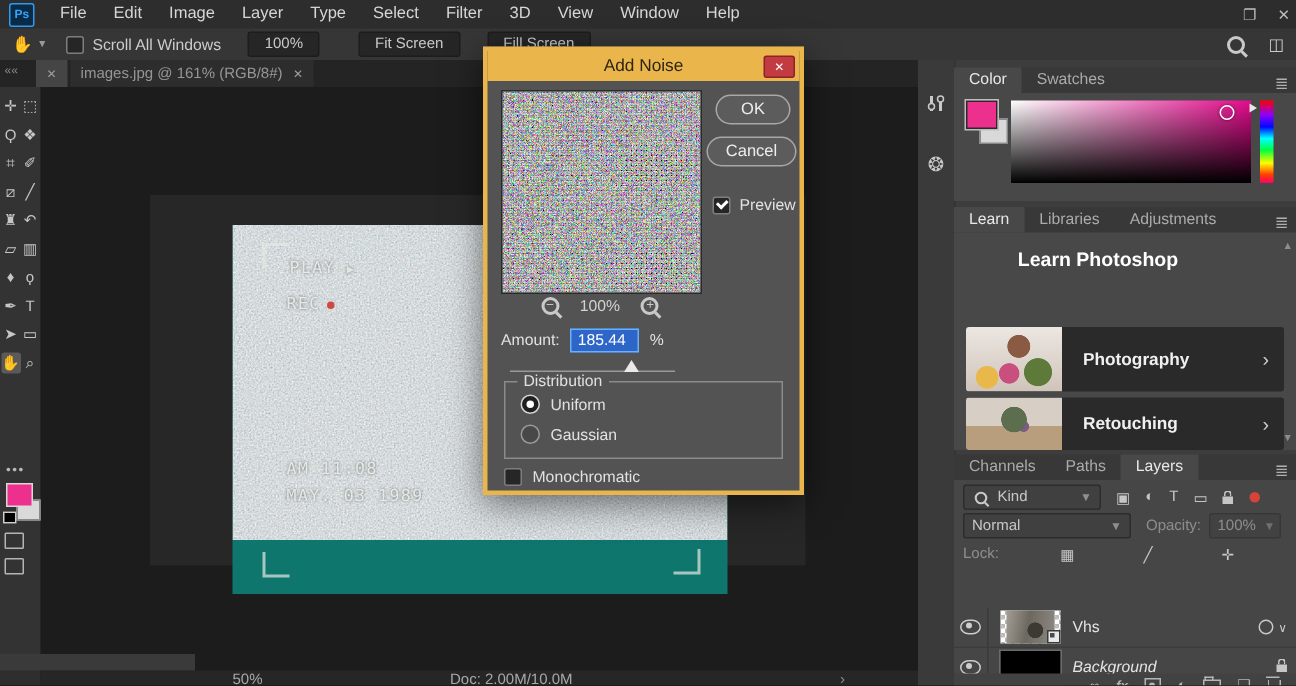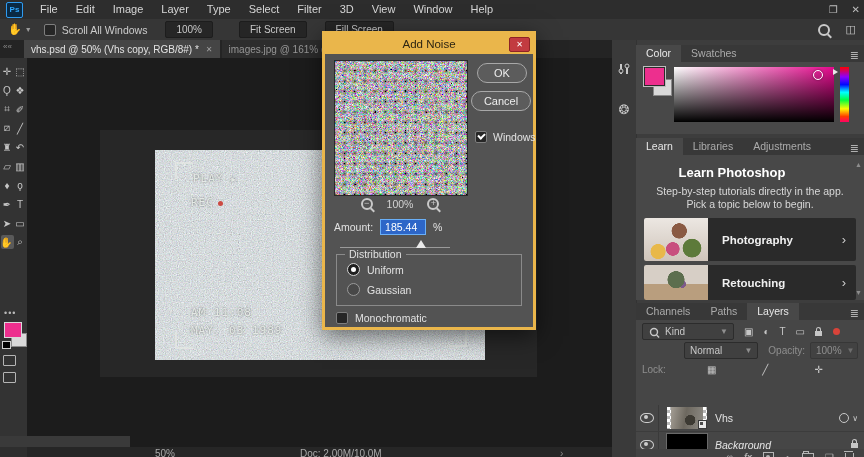--- a/index.html
+++ b/index.html
@@ -40,21 +40,21 @@
   .tool.sel{background:#5a5a5a;border-radius:2px;color:#fff;}
   #tooldots{position:absolute;left:4px;top:250px;color:#b9b9b9;font-size:9px;letter-spacing:1px;}
   #fgswatch{position:absolute;left:4px;top:264px;width:16px;height:14px;border:1px solid #d9d9d9;z-index:2;}
   #bgswatch{position:absolute;left:11px;top:275px;width:14px;height:12px;border:1px solid #8a8a8a;background:#d9d9d9;z-index:1;}
   #miniswatch{position:absolute;left:2px;top:283px;width:7px;height:6px;background:#000;border:1px solid #cfcfcf;}
   .tb-bottom{position:absolute;width:11px;height:9px;border:1px solid #b5b5b5;border-radius:1px;}
 
   
   #canvasarea{position:absolute;left:27px;top:58px;width:585px;height:399px;background:#1c1c1c;overflow:hidden;}
   #board{position:absolute;left:73px;top:72px;width:437px;height:247px;background:#272727;}
-  #vhs{position:absolute;left:128px;top:92px;width:330px;height:210px;background:#0f766e;overflow:hidden;}
+  #vhs{position:absolute;left:128px;top:92px;width:330px;height:246px;background:#0f766e;overflow:hidden;}
   #vhs svg{position:absolute;left:0;top:0;}
   .vhstext{position:absolute;font-family:"DejaVu Sans Mono",monospace;font-size:11px;letter-spacing:1px;
            color:rgba(238,242,238,.88);text-shadow:0 0 2px rgba(40,40,40,.6);}
   .bracket{position:absolute;width:16px;height:15px;}
   .bl-tl{border-left:2px solid rgba(230,232,228,.7);border-top:2px solid rgba(230,232,228,.7);}
   .bl-bl{border-left:2px solid rgba(230,232,228,.7);border-bottom:2px solid rgba(230,232,228,.7);}
   .bl-br{border-right:2px solid rgba(230,232,228,.7);border-bottom:2px solid rgba(230,232,228,.7);}
   .recdot{display:inline-block;width:5px;height:5px;border-radius:50%;background:#cc4a42;margin-left:4px;}
   #statusbar{position:absolute;left:0;top:389px;width:585px;height:10px;background:#262626;font-size:10px;color:#a9a9a9;}
   #grayblock{position:absolute;left:0px;top:436px;width:130px;height:11px;background:#3a3a3a;z-index:3;}
@@ -180,21 +180,20 @@
     <span class="opt-btn">100%</span>
     <span class="opt-btn" style="margin-left:18px;">Fit Screen</span>
     <span class="opt-btn" style="margin-left:10px;">Fill Screen</span>
     <span style="position:absolute;right:34px;" class="mag"></span>
     <span style="position:absolute;right:8px;font-size:11px;color:#c9c9c9;">◫</span>
   </div>
 
   <div id="tabstrip">
     <span style="position:absolute;left:3px;top:2px;font-size:8px;color:#8a8a8a;">««</span>
     <div class="doctab" id="tab1">
-      <span>vhs.psd @ 50% (Vhs copy, RGB/8#) *</span>
       <span class="x">✕</span>
     </div>
     <div class="doctab" id="tab2">
       <span>images.jpg @ 161% (RGB/8#)</span>
       <span class="x">✕</span>
     </div>
   </div>
 
   <div id="toolbar">
     <div id="toolgrid">
@@ -261,21 +260,21 @@
     <div id="dlg-body">
       <div id="dlg-preview">
         <svg width="132" height="134">
             <rect width="132" height="134" filter="url(#fColor)"></rect>
           </svg>
       </div>
       <div class="dlgbtn" style="left:152px;top:9px;width:48px;">OK</div>
       <div class="dlgbtn" style="left:146px;top:37px;width:58px;">Cancel</div>
       <div class="row" style="position:absolute;left:150px;top:77px;gap:6px;">
         <span class="cbx checked"></span>
-        <span>Windows</span>
+        <span>Preview</span>
       </div>
       <div id="dlg-zoomrow">
         <span class="mag">
             <span class="sign">−</span>
           </span>
         <span>100%</span>
         <span class="mag">
             <span class="sign">+</span>
           </span>
       </div>
@@ -334,21 +333,20 @@
     </div>
 
     <div class="panel-tabs" style="left:24px;top:98px;">
       <span class="ptab active">Learn</span>
       <span class="ptab">Libraries</span>
       <span class="ptab">Adjustments</span>
       <span class="pmenu">≣</span>
     </div>
     <div class="panel-body" style="left:24px;top:115px;height:145px;">
       <div style="position:absolute;left:0;top:10px;width:192px;text-align:center;color:#ffffff;font-size:13px;font-weight:bold;">Learn Photoshop</div>
-      <div style="position:absolute;left:14px;top:30px;width:200px;text-align:center;color:#d8d8d8;font-size:10.5px;line-height:13px;">Step-by-step tutorials directly in the app. Pick a topic below to begin.</div>
       <div class="learncard" style="top:63px;height:43px;">
         <div class="cardthumb" style="background:radial-gradient(circle at 55% 30%,#8a5a43 0 16%,transparent 17%),radial-gradient(circle at 45% 72%,#c84f7e 0 14%,transparent 15%),radial-gradient(circle at 22% 78%,#e8b84a 0 12%,transparent 13%),radial-gradient(circle at 75% 70%,#5d7a3a 0 16%,transparent 17%),linear-gradient(#ece7e2,#cfc4ba);"></div>
         <div class="cardbody">
           <span class="cardlabel">Photography</span>
           <span class="chev">›</span>
         </div>
       </div>
       <div class="learncard" style="top:110px;height:35px;">
         <div class="cardthumb" style="background:radial-gradient(circle at 50% 42%,#5c6e4e 0 22%,transparent 23%),radial-gradient(circle at 60% 55%,#7d5a8a 0 8%,transparent 9%),linear-gradient(to bottom,#d7cfc6 0 55%,#b99e7e 55% 100%);"></div>
         <div class="cardbody">
@@ -376,21 +374,21 @@
         </div>
         <span class="fico" style="margin-left:10px;">▣</span>
         <span class="fico">◐</span>
         <span class="fico">T</span>
         <span class="fico">▭</span>
         <span class="lockico"></span>
         <span style="margin-left:6px;width:7px;height:7px;border-radius:50%;background:#d84339;display:inline-block;"></span>
       </div>
 
       <div class="lrow" style="top:22px;width:216px;">
-        <div class="dd" style="width:100px;margin-left:42px;">
+        <div class="dd" style="width:100px;">
           <span>Normal</span>
           <span class="ddchev">▼</span>
         </div>
         <span class="grayed" style="margin-left:10px;">Opacity:</span>
         <div class="dd grayed" style="width:36px;margin-left:5px;">
           <span>100%</span>
           <span class="ddchev">▼</span>
         </div>
       </div>
 

